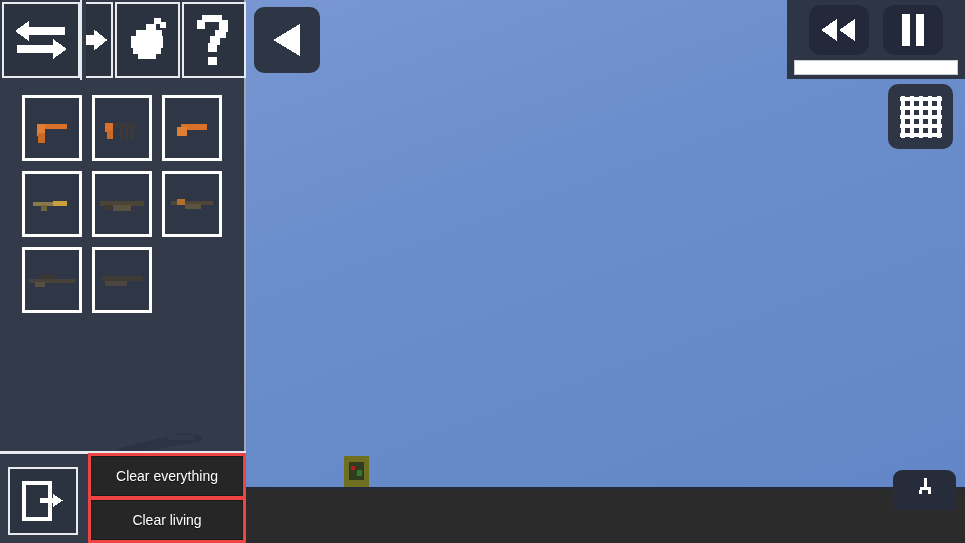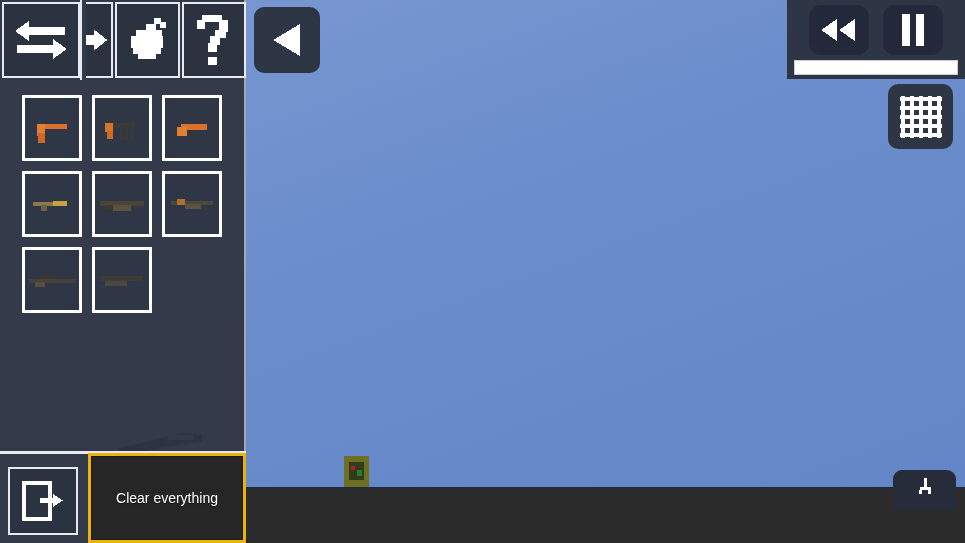--- a/index.html
+++ b/index.html
@@ -101,21 +101,21 @@
     background:#2b3240;
     border:2px solid #e8eaee;
     display:flex; align-items:center; justify-content:center;
     cursor:pointer;
   }
 
   
   #clear-stack {
     position:absolute; left:88px; top:453px;
     width:158px; height:90px;
-    background:#eab308;
+    background:#ef4444;
     padding:3px;
     display:flex; flex-direction:column; gap:4px;
   }
   .clear-btn {
     flex:1;
     background:#262626;
     border:1px solid #1a1a1a;
     color:#ffffff;
     font-size:14px;
     display:flex; align-items:center; justify-content:center;
@@ -313,20 +313,21 @@
 <div id="exit-btn">
   <svg class="ico" width="46" height="44" viewBox="0 0 46 44">
     <rect x="4" y="4" width="26" height="36" fill="none" stroke="#ffffff" stroke-width="4"></rect>
     <rect x="20" y="19" width="16" height="5" fill="#ffffff"></rect>
     <polygon points="33,15 43,21.5 33,28" fill="#ffffff"></polygon>
   </svg>
 </div>
 
 <div id="clear-stack">
   <div class="clear-btn">Clear everything</div>
+  <div class="clear-btn">Clear living</div>
 </div>
 
 <div id="back-btn">
   <svg class="ico" width="34" height="36" viewBox="0 0 34 36">
     <polygon points="30,2 30,34 3,18" fill="#ffffff"></polygon>
   </svg>
 </div>
 
 <div id="playback-panel">
   <div id="playback-row">

